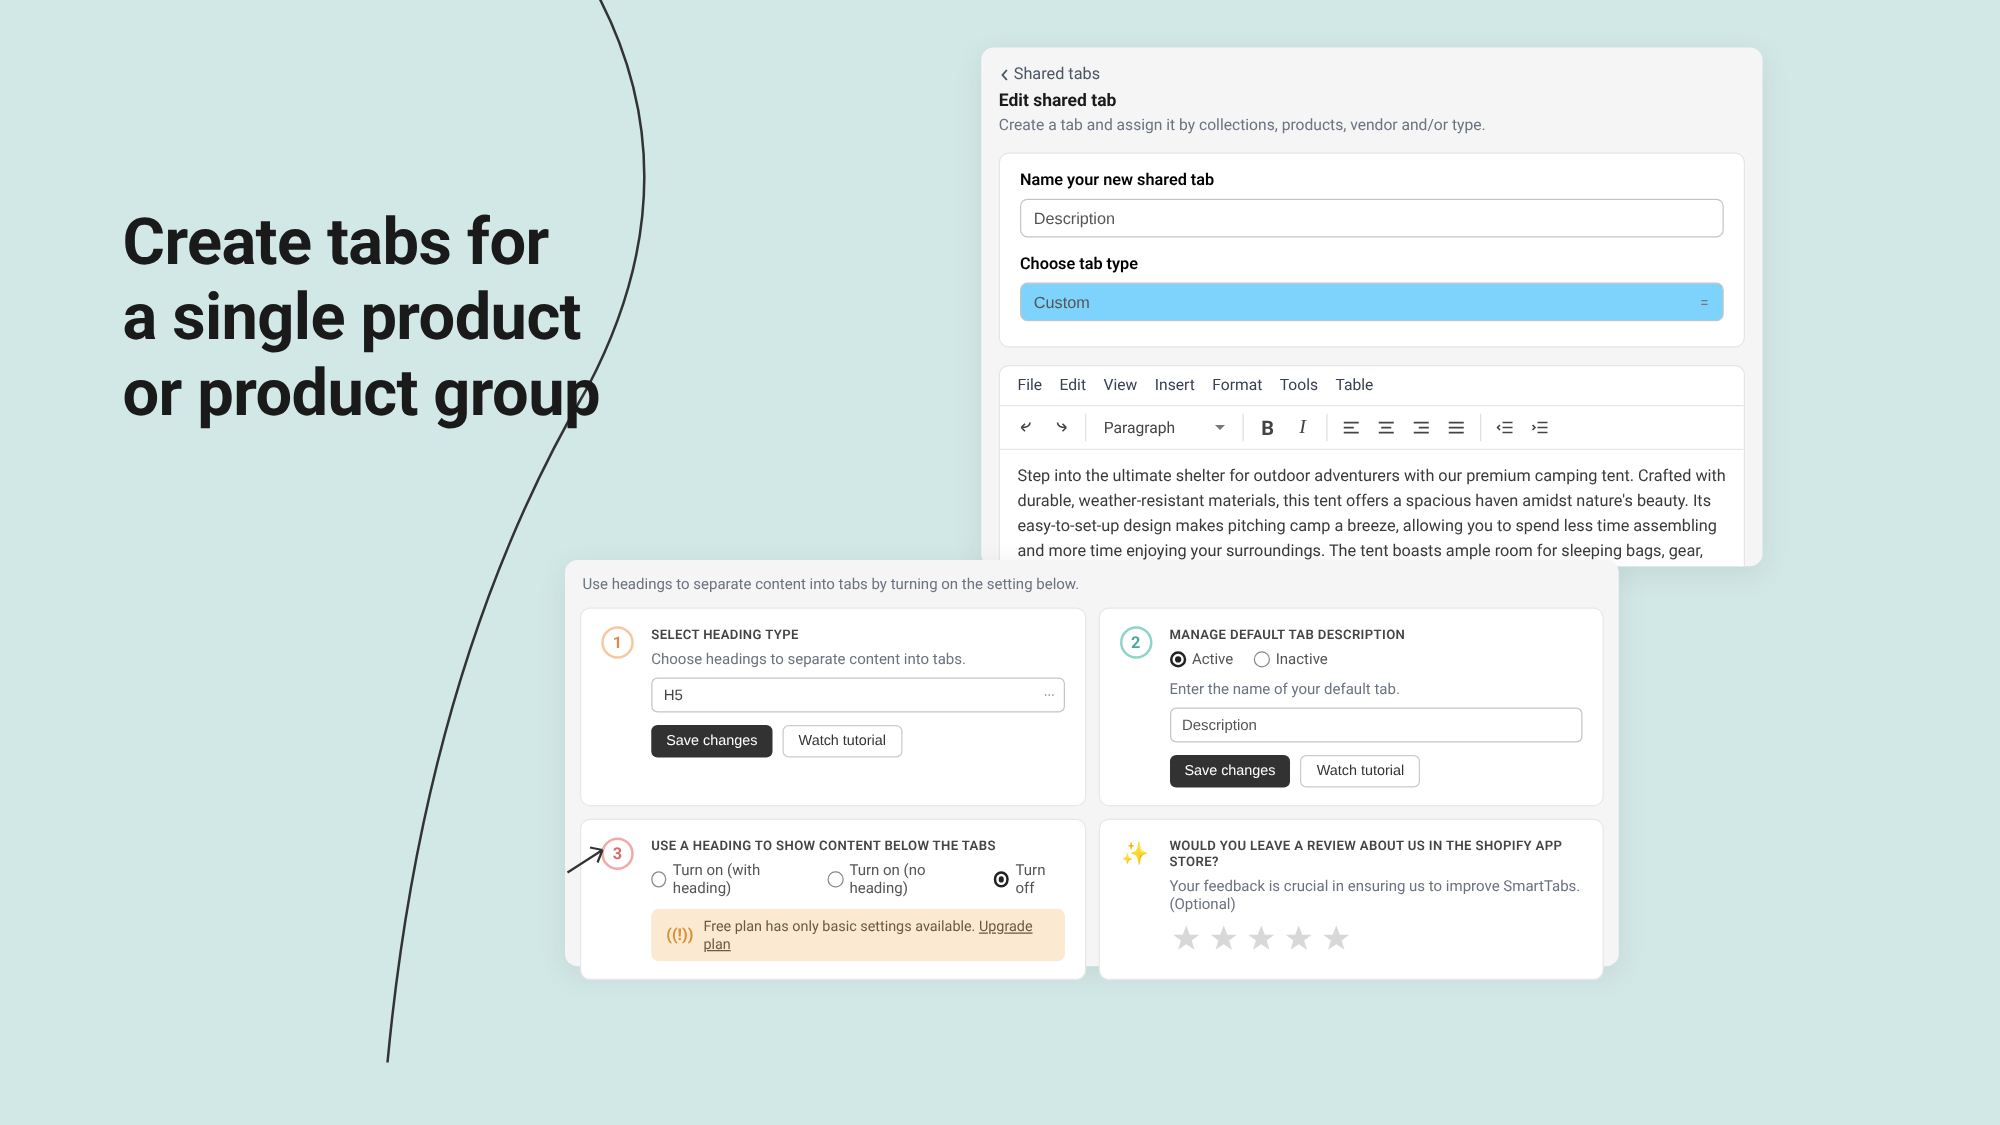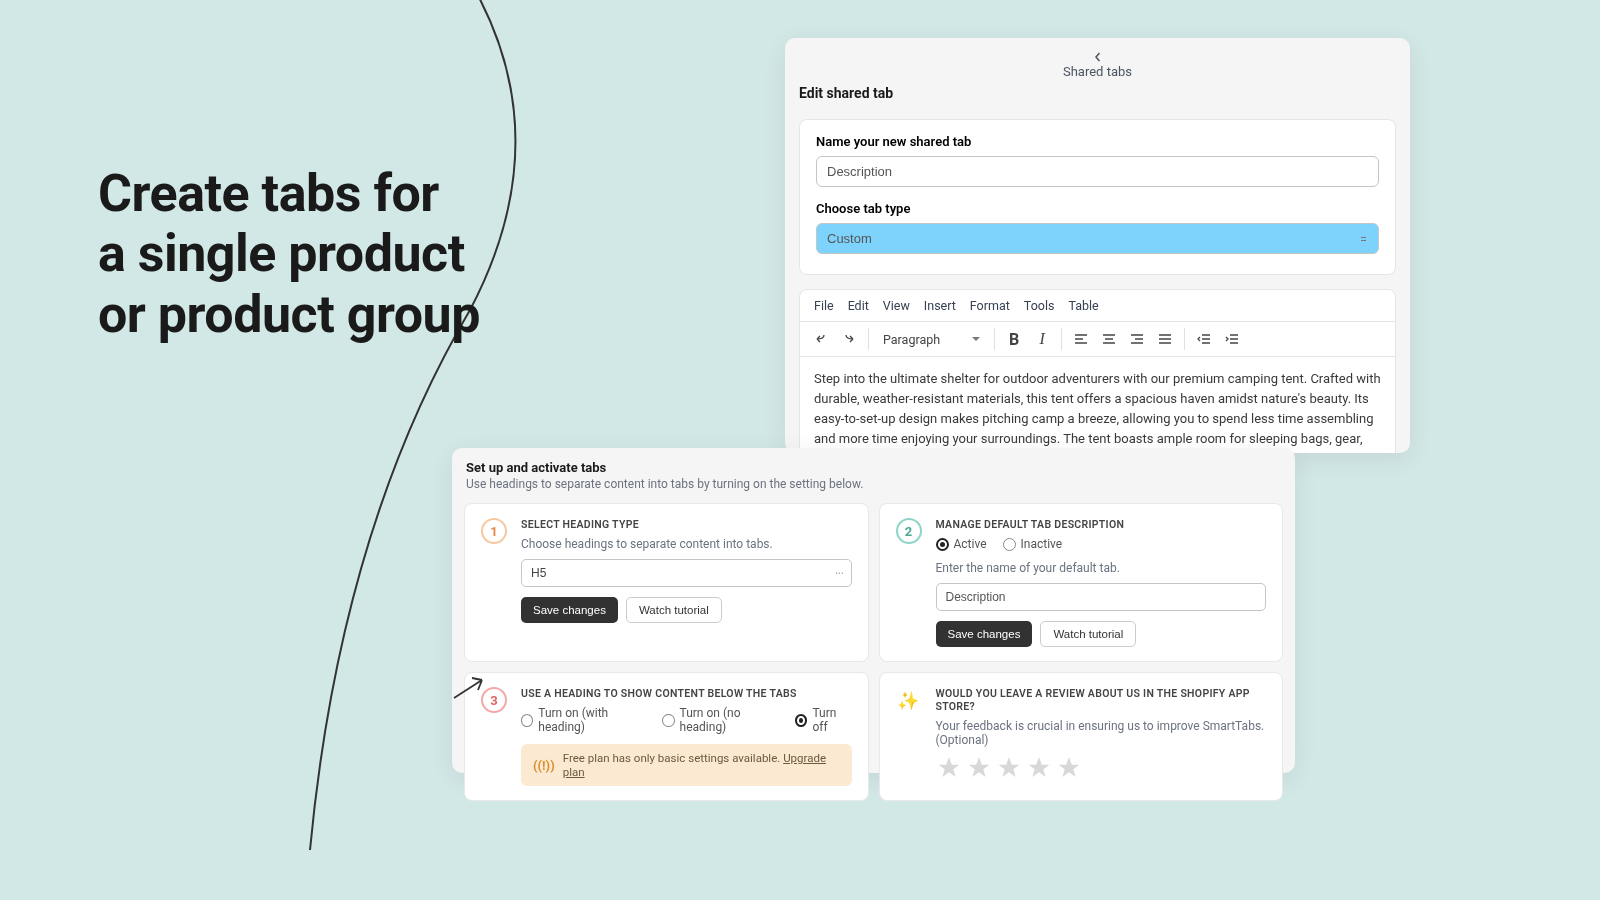--- a/index.html
+++ b/index.html
@@ -1,21 +1,21 @@
 <!DOCTYPE html>
 <html><head>
 <meta charset="utf-8">
 <style>
 * { box-sizing: border-box; margin: 0; padding: 0; }
 body { width: 1600px; height: 900px; background: #d2e8e7; font-family: -apple-system, BlinkMacSystemFont, "Segoe UI", Roboto, sans-serif; position: relative; overflow: hidden; }
 .curve { position: absolute; top: -50px; left: 270px; width: 690px; height: 950px; pointer-events: none; }
 .headline { position: absolute; left: 98px; top: 164px; font-size: 52px; font-weight: 700; color: #1a1a1a; line-height: 1.16; letter-spacing: -0.5px; }
 .panel-top { position: absolute; left: 785px; top: 38px; width: 625px; height: 415px; background: #f5f5f5; border-radius: 10px; box-shadow: 0 6px 24px rgba(0,0,0,0.08); overflow: hidden; }
 .panel-bottom { position: absolute; left: 452px; top: 448px; width: 843px; height: 325px; background: #f5f5f5; border-radius: 10px; box-shadow: 0 6px 24px rgba(0,0,0,0.08); }
-.back-link { display: flex; align-items: center; gap: 2px; padding: 14px 14px 6px; color: #4b5563; font-size: 13px; cursor: pointer; flex-direction: column; }
+.back-link { display: flex; align-items: center; gap: 2px; padding: 14px 14px 6px; color: #4b5563; font-size: 13px; cursor: pointer; }
 .panel-top-header { padding: 0 14px 14px; }
 .panel-title { font-size: 14px; font-weight: 700; color: #1a1a1a; margin-bottom: 4px; }
 .panel-subtitle { font-size: 12.5px; color: #6b7280; }
 .form-card { margin: 0 14px; background: #fff; border-radius: 8px; border: 1px solid #e5e5e5; padding: 14px 16px; }
 .form-label { font-size: 13px; font-weight: 600; color: #000000; margin-bottom: 7px; display: block; }
 .text-input { width: 100%; border: 1px solid #c5c5c5; border-radius: 6px; padding: 7px 10px; font-size: 13px; color: #555; margin-bottom: 14px; }
 .select-wrap { position: relative; margin-bottom: 6px; }
 .select-input { width: 100%; border: 1px solid #c5c5c5; border-radius: 6px; padding: 7px 10px; font-size: 13px; color: #555; appearance: none; background: #7dd3fc; }
 .select-wrap::after { content: ""; position: absolute; right: 10px; top: 50%; transform: translateY(-50%); width: 8px; height: 8px; background: linear-gradient(#777,#777),linear-gradient(#777,#777); background-size: 5px 1px, 5px 1px; background-position: 0 2px, 0 5px; background-repeat: no-repeat; }
 .editor-card { margin: 14px 14px 0; background: #fff; border: 1px solid #e5e5e5; border-radius: 8px 8px 0 0; overflow: hidden; }
@@ -74,20 +74,21 @@
 
 <div class="panel-top">
   <div class="back-link">
     <svg width="10" height="10" viewBox="0 0 10 10">
         <path d="M6.5 1 L3 5 L6.5 9" stroke="#4b5563" stroke-width="1.5" fill="none"></path>
       </svg>
     <span>Shared tabs</span>
   </div>
   <div class="panel-top-header">
     <div class="panel-title">Edit shared tab</div>
+    <div class="panel-subtitle">Create a tab and assign it by collections, products, vendor and/or type.</div>
   </div>
   <div class="form-card">
     <label class="form-label">Name your new shared tab</label>
     <input class="text-input" value="Description" style="">
     <label class="form-label">Choose tab type</label>
     <div class="select-wrap">
       <input class="select-input" readonly="" value="Custom" style="">
     </div>
   </div>
   <div class="editor-card">
@@ -150,21 +151,20 @@
             <path d="M5 2h8M5 6h8M5 10h8M1 4L3 6L1 8" stroke="#444" stroke-width="1.3" fill="none"></path>
           </svg>
         </div>
     </div>
     <div class="editor-content">Step into the ultimate shelter for outdoor adventurers with our premium camping tent. Crafted with durable, weather-resistant materials, this tent offers a spacious haven amidst nature's beauty. Its easy-to-set-up design makes pitching camp a breeze, allowing you to spend less time assembling and more time enjoying your surroundings. The tent boasts ample room for sleeping bags, gear, and even standing space, ensuring comfort and convenience. With excellent ventilation to keep things fresh and a sturdy build to withstand various elements, our camping tent is your reliable companion for memorable outdoor experiences.</div>
   </div>
 </div>
 
 <div class="panel-bottom">
   <div class="panel-bottom-header">
-    <div class="pb-title">Set up and activate tabs</div>
     <div class="pb-subtitle">Use headings to separate content into tabs by turning on the setting below.</div>
   </div>
   <div class="grid">
     <div class="gcard">
       <div class="step-badge sb1">1</div>
       <div class="gcard-body">
         <div class="gcard-title">SELECT HEADING TYPE</div>
         <div class="gcard-sub">Choose headings to separate content into tabs.</div>
         <div class="small-select-wrap">
           <input class="small-select" readonly="" value="H5" style="">

